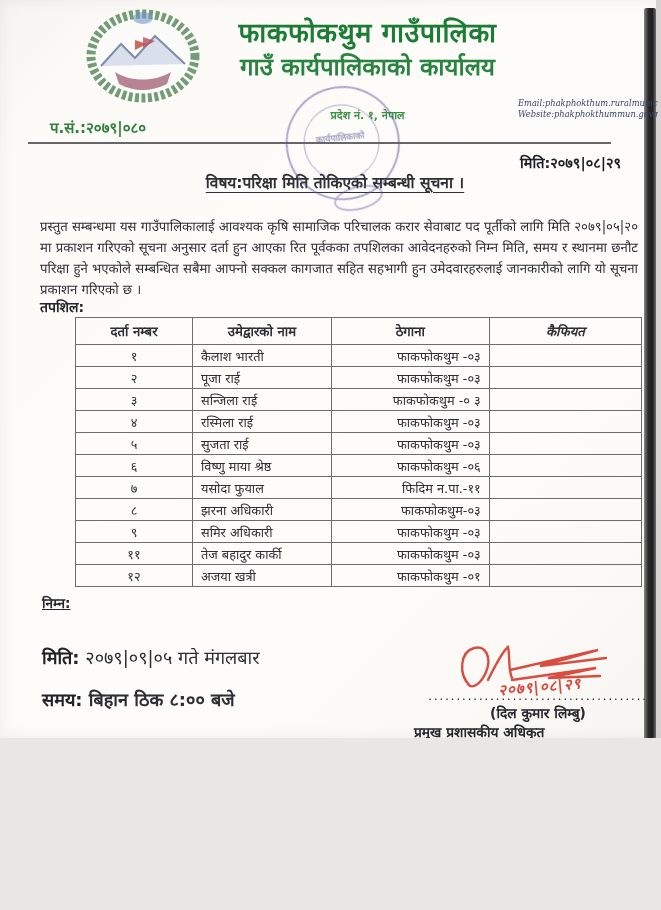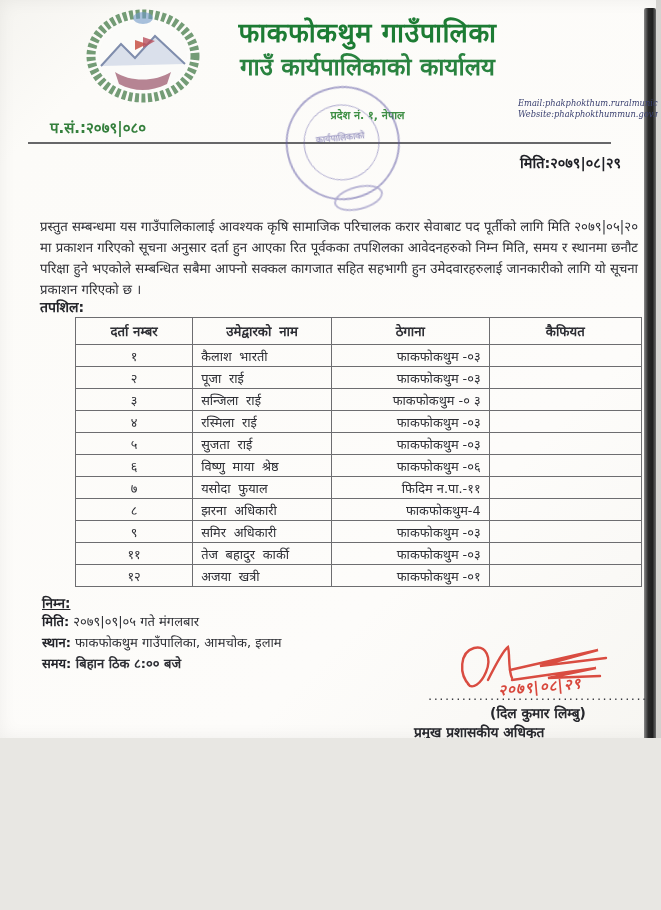--- a/index.html
+++ b/index.html
@@ -36,26 +36,26 @@
   .stamp .tail{position:absolute;left:38px;top:104px;width:46px;height:20px;border:2px solid #5c55a2;border-radius:50%;opacity:.8;}
   
   .para{left:40px;top:216px;width:598px;font-size:13.2px;line-height:1.6;text-align:justify;color:#303137;}
   .tapasil{left:40px;top:297px;font-size:14px;font-weight:bold;color:#26272c;}
   
   table.cand{position:absolute;left:75px;top:317px;width:567px;border-collapse:collapse;font-size:12.8px;color:#2e2f35;}
   table.cand th,table.cand td{border:1.2px solid #6d6d70;padding:1px 8px;}
   table.cand th{height:24px;font-size:13.2px;font-weight:bold;text-align:center;margin-top:32px;}
   table.cand td{height:19px;}
   .c-sn{width:110px;text-align:center;}
-  .c-name{width:132px;text-align:left;font-family:Liberation Mono, monospace;}
+  .c-name{width:132px;text-align:left;}
   .c-addr{width:149px;text-align:right;}
-  .c-rem{width:148px;}
+  .c-rem{width:148px;font-style:italic;}
   
   .nimna{left:42px;top:594px;font-size:13.5px;font-weight:bold;text-decoration:underline;color:#26272c;}
-  .sched{left:42px;font-size:13px;color:#2e2f35;}
+  .sched{left:42px;font-size:18px;color:#2e2f35;margin-top:33px;}
   .sched b{color:#222329;}
   .s1{top:612px;} .s2{top:633px;} .s3{top:654px;font-weight:bold;}
   
   .sig-svg{left:448px;top:640px;width:185px;height:62px;}
   .sig-date{left:498px;top:676px;font-size:15px;font-weight:bold;font-style:italic;color:#d63a2e;
     transform:rotate(-5deg);letter-spacing:1px;opacity:.92;}
   .dots{left:428px;top:688px;width:220px;font-size:13px;letter-spacing:1.5px;color:#3a3b40;overflow:hidden;white-space:nowrap;}
   .sig-name{left:428px;top:703px;width:220px;text-align:center;font-size:13.8px;font-weight:bold;color:#26272c;}
   .sig-desig{left:414px;top:722px;width:248px;text-align:left;font-size:13.8px;font-weight:bold;color:#26272c;}
   .hand{left:468px;top:748px;width:200px;text-align:center;transform:rotate(-13deg);
@@ -85,20 +85,21 @@
   <div class="abs title2">गाउँ कार्यपालिकाको कार्यालय</div>
   <div class="abs province">प्रदेश नं. १, नेपाल</div>
   <div class="abs contact">
     <div>Email:phakphokthum.ruralmunicipality@gmail.c</div>
     <div>Website:phakphokthummun.gov.np</div>
   </div>
 
   <div class="abs ps">प.सं.:२०७९|०८०</div>
   <div class="abs rule"></div>
   <div class="abs miti">मिति:२०७९|०८|२९</div>
+  <div class="abs subject">विषय:परिक्षा मिति तोकिएको सम्बन्धी सूचना ।</div>
 
   <div class="abs stamp">
     <div class="ring"></div>
     <div class="ring2"></div>
     <div class="stxt">कार्यपालिकाको</div>
     <div class="tail"></div>
   </div>
 
   <div class="abs para">प्रस्तुत सम्बन्धमा यस गाउँपालिकालाई आवश्यक कृषि सामाजिक परिचालक करार सेवाबाट पद पूर्तीको लागि मिति २०७९|०५|२० मा प्रकाशन गरिएको सूचना अनुसार दर्ता हुन आएका रित पूर्वकका तपशिलका आवेदनहरुको निम्न मिति, समय र स्थानमा छनौट परिक्षा हुने भएकोले सम्बन्धित सबैमा आफ्नो सक्कल कागजात सहित सहभागी हुन उमेदवारहरुलाई जानकारीको लागि यो सूचना प्रकाशन गरिएको छ ।</div>
   <div class="abs tapasil">तपशिल:</div>
@@ -151,21 +152,21 @@
         </tr>
       <tr>
           <td class="c-sn">७</td>
           <td class="c-name">यसोदा फुयाल</td>
           <td class="c-addr">फिदिम न.पा.-११</td>
           <td class="c-rem"></td>
         </tr>
       <tr>
           <td class="c-sn">८</td>
           <td class="c-name">झरना अधिकारी</td>
-          <td class="c-addr">फाकफोकथुम-4</td>
+          <td class="c-addr">फाकफोकथुम-०३</td>
           <td class="c-rem"></td>
         </tr>
       <tr>
           <td class="c-sn">९</td>
           <td class="c-name">समिर अधिकारी</td>
           <td class="c-addr">फाकफोकथुम -०३</td>
           <td class="c-rem"></td>
         </tr>
       <tr>
           <td class="c-sn">११</td>
@@ -179,24 +180,20 @@
           <td class="c-addr">फाकफोकथुम -०१</td>
           <td class="c-rem"></td>
         </tr>
     </tbody>
   </table>
 
   <div class="abs nimna">निम्न:</div>
   <div class="abs sched s1">
     <b>मिति:</b>
     <span>२०७९|०९|०५ गते मंगलबार</span>
-  </div>
-  <div class="abs sched s2">
-    <b>स्थान:</b>
-    <span>फाकफोकथुम गाउँपालिका, आमचोक, इलाम</span>
   </div>
   <div class="abs sched s3">
     <b>समय:</b>
     <span>बिहान ठिक ८:०० बजे</span>
   </div>
 
   <div class="abs sig-svg">
     <svg width="185" height="62" viewBox="0 0 185 62">
       <g stroke="#d63a2e" stroke-width="2.4" fill="none" stroke-linecap="round" opacity=".9">
         <path d="M22,46 C10,34 12,12 26,8 C38,5 44,18 38,32 C33,44 24,50 20,44"></path>

